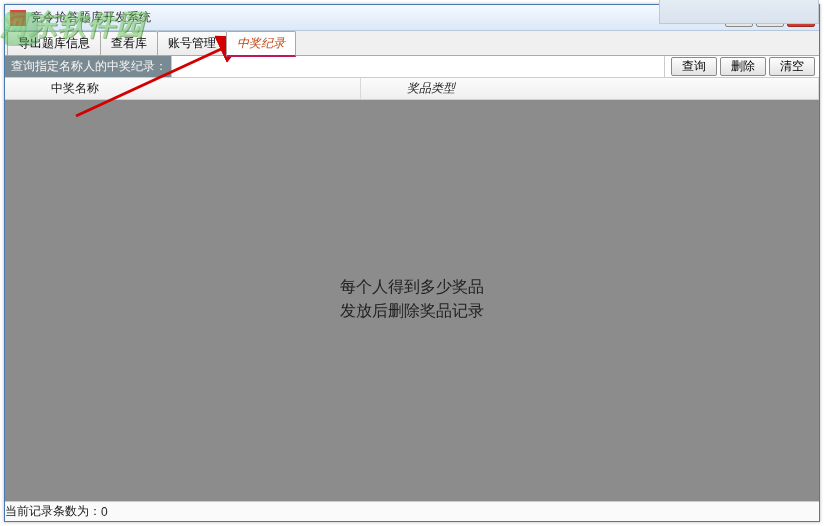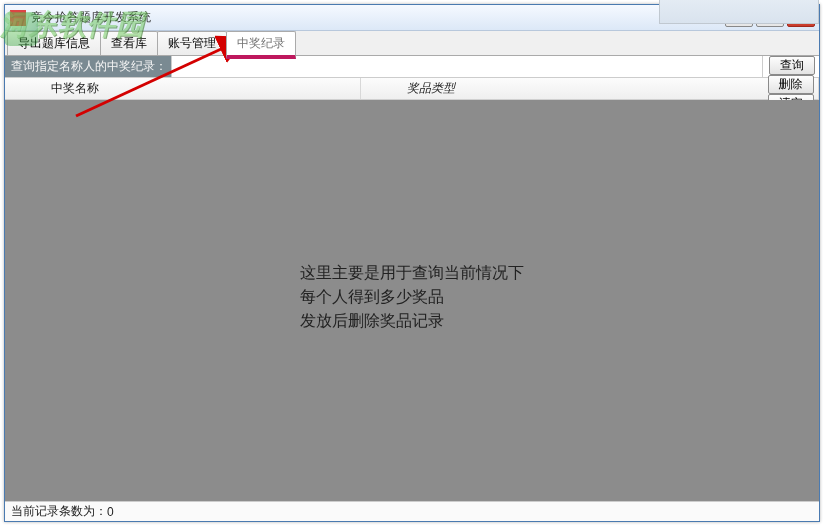--- a/index.html
+++ b/index.html
@@ -7,36 +7,36 @@
 .window { position: absolute; left: 4px; top: 4px; width: 816px; height: 518px; border: 1px solid #4a7ab0; background: #f0f0f0; box-shadow: 0 0 3px rgba(0,0,0,0.3); }
 .titlebar { height: 26px; background: linear-gradient(#f5f9ff,#dce8f7); display: flex; align-items: center; border-bottom: 1px solid #b8c8dc; }
 .titlebar-icon { width: 16px; height: 16px; margin: 0 5px; background: #d44; }
 .titlebar-title { flex: 1; font-size: 12px; color: #333; }
 .win-controls { display: flex; gap: 3px; margin-right: 4px; }
 .win-btn { width: 28px; height: 18px; border: 1px solid #888; background: linear-gradient(#fdfdfd,#e5e5e5); display: flex; align-items: center; justify-content: center; border-radius: 2px; cursor: pointer; }
 .win-btn.close { background: linear-gradient(#e76e5e,#c83a2a); border-color: #a02a1f; }
 .win-btn svg { display: block; }
 .tabrow { height: 24px; background: #f0f0f0; display: flex; align-items: flex-start; padding-left: 2px; }
 .tab { padding: 3px 10px; border: 1px solid #aaa; border-bottom: none; background: linear-gradient(#fafafa,#ececec); font-size: 12px; margin-right: -1px; cursor: pointer; border-top-left-radius: 2px; border-top-right-radius: 2px; }
-.tab.active { background: #fff; color: #737373; position: relative; z-index: 2; border-bottom: 4px solid #be185d; margin-bottom: -1px; }
+.tab.active { background: #fff; color: #c2410c; position: relative; z-index: 2; border-bottom: 2px solid #be185d; margin-bottom: -1px; font-style: italic; }
 .tab-panel { border-top: 1px solid #aaa; background: #fff; position: relative; height: calc(100% - 26px - 24px - 20px); }
 .sidebar-box { position: absolute; right: 0; top: -45px; width: 160px; height: 38px; border: 1px solid #c0c8d0; background: linear-gradient(#eaf0f7,#d9e3ee); }
 .searchrow { display: flex; align-items: stretch; height: 22px; border-bottom: 1px solid #ccc; justify-content: flex-end; }
 .search-label { width: 166px; background: #7a8a92; color: #f5f5f5; font-size: 12px; display: flex; align-items: center; padding-left: 6px; }
 .search-input { flex: 1; border: 1px solid #ccc; border-top: none; border-bottom: none; padding: 0 4px; font-size: 12px; outline: none; }
 .action-btn { width: 46px; border: 1px solid #8a8a8a; background: linear-gradient(#fdfdfd,#e3e3e3); font-size: 12px; cursor: pointer; margin-left: 3px; border-radius: 2px; }
 .action-btn:first-of-type { margin-left: 6px; }
-.btns-wrap { display: flex; align-items: center; padding-right: 4px; flex-direction: column; }
+.btns-wrap { display: flex; align-items: center; padding-right: 4px; }
 .table-header { display: flex; height: 22px; background: linear-gradient(#fcfcfc,#efefef); border-bottom: 1px solid #d0d0d0; }
 .th { border-right: 1px solid #d8d8d8; display: flex; align-items: center; padding-left: 6px; font-size: 12px; color: #222; margin-left: 40px; }
 .th1 { width: 316px; }
 .th2 { flex: 1; font-style: italic; }
 .table-body { position: relative; background: #8c8c8c; height: calc(100% - 22px - 22px); overflow: hidden; }
 .center-text { position: absolute; left: 50%; top: 50%; transform: translate(-50%,-55%); color: #222; font-size: 16px; line-height: 24px; text-align: left; white-space: nowrap; }
-.statusbar { height: 20px; border-top: 1px solid #ccc; background: #fafafa; display: flex; align-items: center; padding-left: 6px; font-size: 12px; color: #222; }
+.statusbar { height: 20px; border-top: 1px solid #ccc; background: #fafafa; display: flex; align-items: center; font-size: 12px; color: #222; }
 .watermark { position: absolute; left: 0; top: 6px; pointer-events: none; opacity: 0.6; }
 .watermark .wm-text { font-size: 28px; font-weight: bold; font-style: italic; color: #7fcf6f; text-shadow: 1px 1px 0 #3a7a2a; letter-spacing: 1px; }
 .watermark .wm-logo { position: absolute; left: 4px; top: 6px; width: 34px; height: 34px; border-radius: 6px; background: radial-gradient(circle at 30% 30%, #6fd85f, #1a8a2a); opacity: 0.7; }
 .arrow { position: absolute; left: 70px; top: 32px; pointer-events: none; }
 </style>
 </head>
 <body>
 
 <div class="window">
 
@@ -85,21 +85,20 @@
       </div>
     </div>
 
     <div class="table-header">
       <div class="th th1">中奖名称</div>
       <div class="th th2">奖品类型</div>
     </div>
 
     <div class="table-body">
       <div class="center-text">
-        <div>这里主要是用于查询当前情况下</div>
         <div>每个人得到多少奖品</div>
         <div>发放后删除奖品记录</div>
       </div>
     </div>
 
   </div>
 
   <div class="statusbar">
     <span>当前记录条数为：</span>
     <span>0</span>

